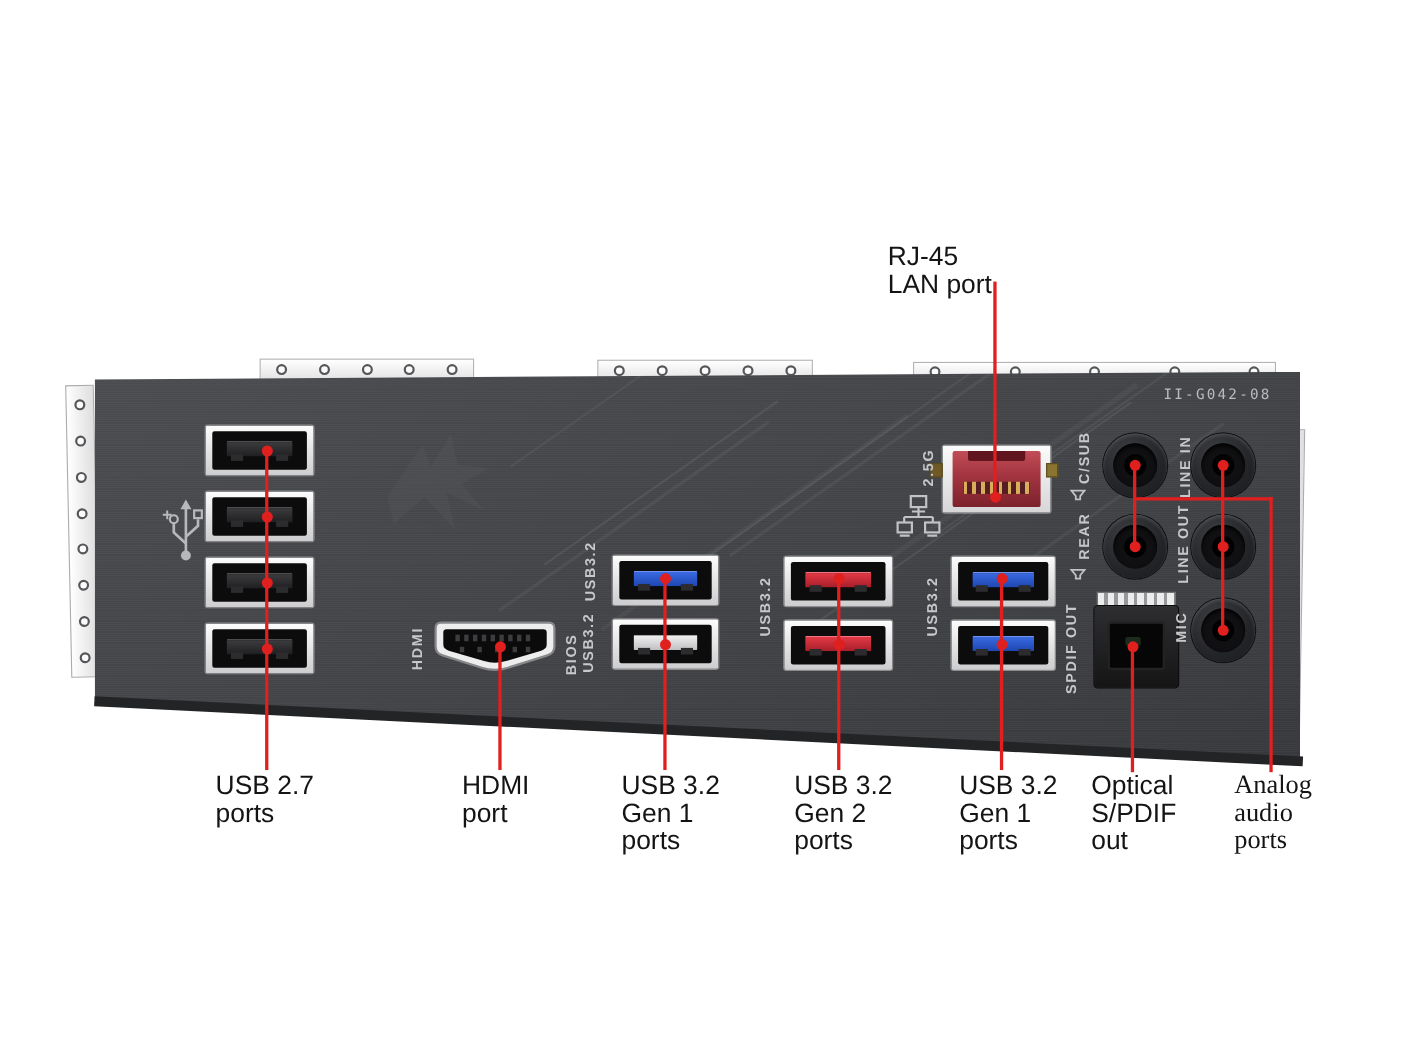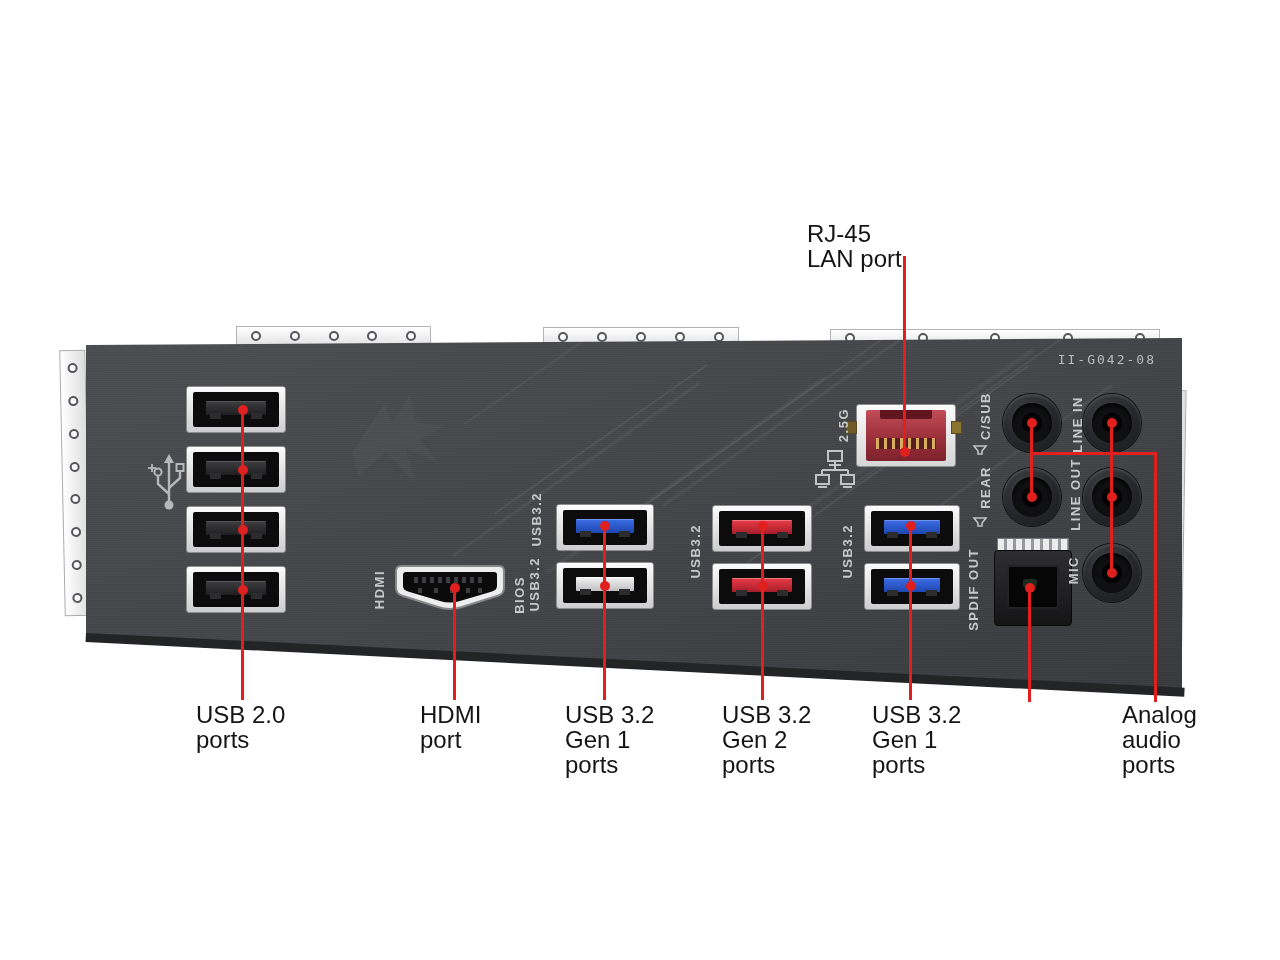--- a/index.html
+++ b/index.html
@@ -351,30 +351,33 @@
   <div class="cdot" style="left:1027px;top:492px;"></div>
   <div class="cdot" style="left:1107px;top:418px;"></div>
   <div class="cdot" style="left:1107px;top:492px;"></div>
   <div class="cdot" style="left:1107px;top:568px;"></div>
 
   <div class="cline" style="left:1028px;top:586px;width:3px;height:116px;"></div>
   <div class="cdot" style="left:1025px;top:583px;"></div>
 
   <div class="callout-label" style="left:807px;top:200px;margin-top:21px;">RJ-45
 LAN port</div>
-  <div class="callout-label" style="left:196px;top:702px;">USB 2.0
+  <div class="callout-label" style="left:196px;top:702px;">USB 2.7
 ports</div>
   <div class="callout-label" style="left:420px;top:702px;">HDMI
 port</div>
   <div class="callout-label" style="left:565px;top:702px;">USB 3.2
 Gen 1
 ports</div>
   <div class="callout-label" style="left:722px;top:702px;">USB 3.2
 Gen 2
 ports</div>
   <div class="callout-label" style="left:872px;top:702px;">USB 3.2
 Gen 1
 ports</div>
-  <div class="callout-label" style="left:1122px;top:702px;">Analog
+  <div class="callout-label" style="left:992px;top:702px;">Optical
+S/PDIF
+out</div>
+  <div class="callout-label" style="left:1122px;top:702px;font-family:Liberation Serif, serif;">Analog
 audio
 ports</div>
 
 </div>
 
 </body></html>

